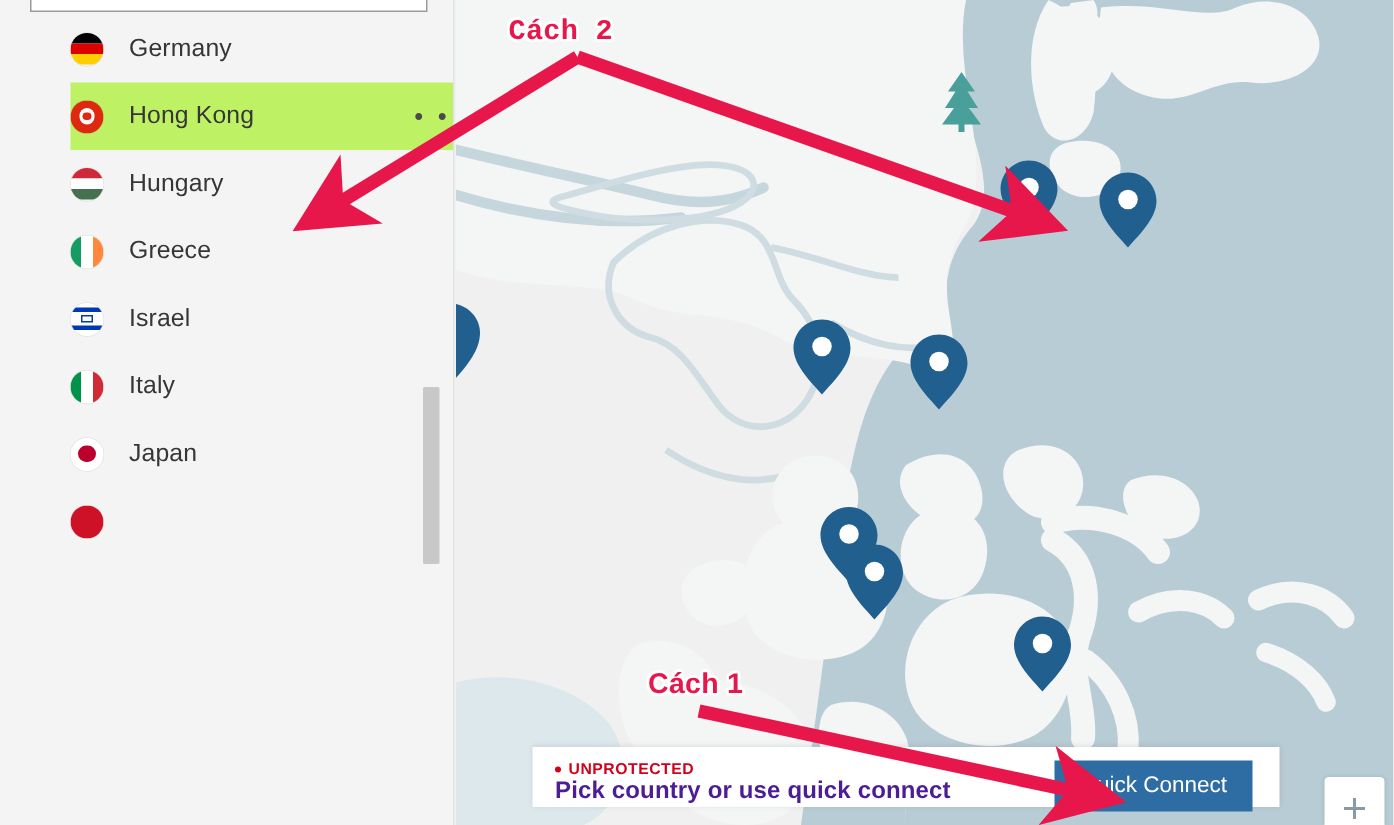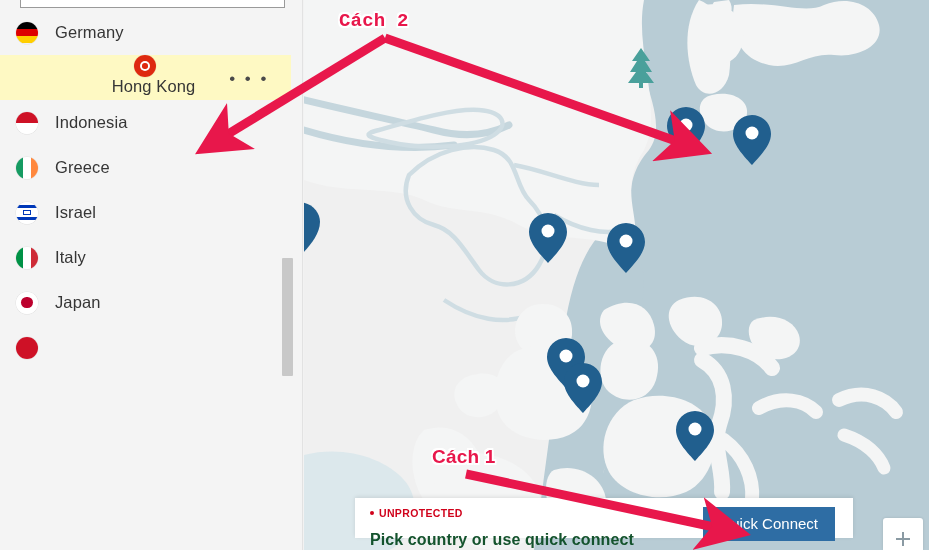--- a/index.html
+++ b/index.html
@@ -16,23 +16,23 @@
     background:#f4f4f4;border-right:1px solid #e2e2e2;
     box-sizing:border-box;overflow:hidden;
   }
   #search-box{
     position:absolute;left:20px;top:-26px;width:265px;height:34px;
     background:#ffffff;border:1px solid #9a9a9a;box-sizing:border-box;
   }
   #country-list{position:absolute;left:0;top:10px;width:303px;}
   .country-row{
     position:relative;height:45px;display:flex;align-items:center;
-    padding-left:16px;box-sizing:border-box;
-  }
-  .country-row.selected{background:#fef9c3;width:291px;flex-direction:column;}
+    box-sizing:border-box;margin-left:47px;
+  }
+  .country-row.selected{background:#bef264;width:291px;}
   .flag{
     width:22px;height:22px;border-radius:50%;flex:0 0 22px;
     overflow:hidden;position:relative;margin-right:17px;
     box-shadow:0 0 0 0.5px rgba(0,0,0,0.08);
   }
   .flag i{position:absolute;left:0;width:100%;display:block;}
   .country-label{
     font-size:16.5px;color:#363636;letter-spacing:.1px;
     white-space:nowrap;
   }
@@ -62,21 +62,21 @@
     position:absolute;left:355px;bottom:12px;width:498px;height:40px;
     background:#ffffff;box-shadow:0 -1px 4px rgba(0,0,0,.10);
     box-sizing:border-box;padding:9px 0 0 15px;
   }
   #status-line{display:flex;align-items:center;gap:5px;}
   #status-dot{width:4px;height:4px;border-radius:50%;background:#d0021b;flex:0 0 4px;}
   #status-text{
     font-size:10.5px;font-weight:bold;color:#d0021b;letter-spacing:.35px;
   }
   #panel-title{
-    margin-top:12px;font-size:16px;font-weight:bold;color:#14532d;letter-spacing:.1px;
+    margin-top:0;font-size:16px;font-weight:bold;color:#4c1d95;letter-spacing:.1px;
   }
   #quick-connect{
     position:absolute;right:18px;top:9px;
     background:#2e6da4;color:#ffffff;border:none;
     font-family:"Liberation Sans",sans-serif;font-size:15px;
     padding:8px 17px 9px 17px;cursor:pointer;white-space:nowrap;
   }
   #zoom-plus{
     position:absolute;right:6px;bottom:0;width:40px;height:32px;
     background:#ffffff;border-radius:3px 3px 0 0;
@@ -124,24 +124,25 @@
           <span class="flag">
             <i style="top:0;height:100%;background:#de2910"></i>
             <i style="top:26%;left:26%;width:48%;height:48%;background:#fff;border-radius:50%"></i>
             <i style="top:38%;left:38%;width:24%;height:24%;background:#de2910;border-radius:50%"></i>
           </span>
           <span class="country-label">Hong Kong</span>
           <span class="row-more">• • •</span>
         </div>
         <div class="country-row">
           <span class="flag">
-            <i style="top:0;height:50%;background:#ce1126"></i>
-            <i style="top:50%;height:50%;background:#fff"></i>
-          </span>
-          <span class="country-label">Indonesia</span>
+            <i style="top:0;height:33%;background:#ce2939"></i>
+            <i style="top:33%;height:34%;background:#fff"></i>
+            <i style="top:67%;height:33%;background:#477050"></i>
+          </span>
+          <span class="country-label">Hungary</span>
         </div>
         <div class="country-row">
           <span class="flag">
             <i style="top:0;left:0;width:33%;height:100%;background:#169b62"></i>
             <i style="top:0;left:33%;width:34%;height:100%;background:#fff"></i>
             <i style="top:0;left:67%;width:33%;height:100%;background:#ff883e"></i>
           </span>
           <span class="country-label">Greece</span>
         </div>
         <div class="country-row">

